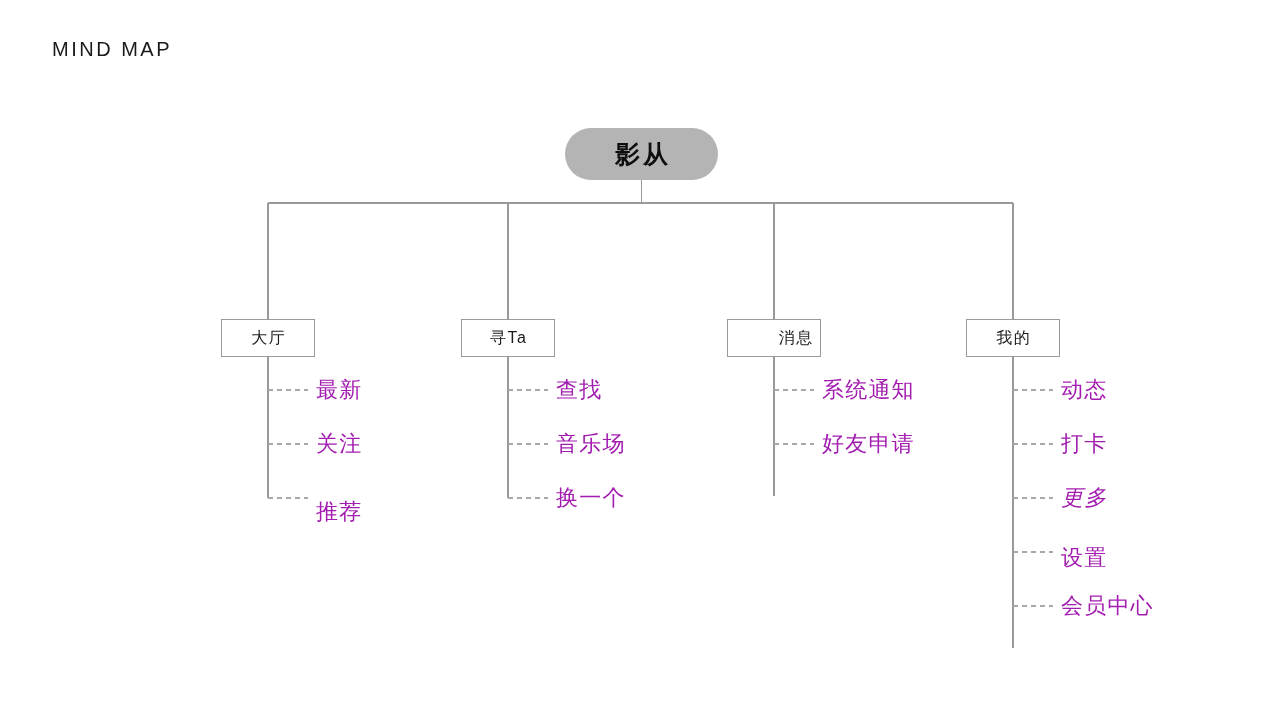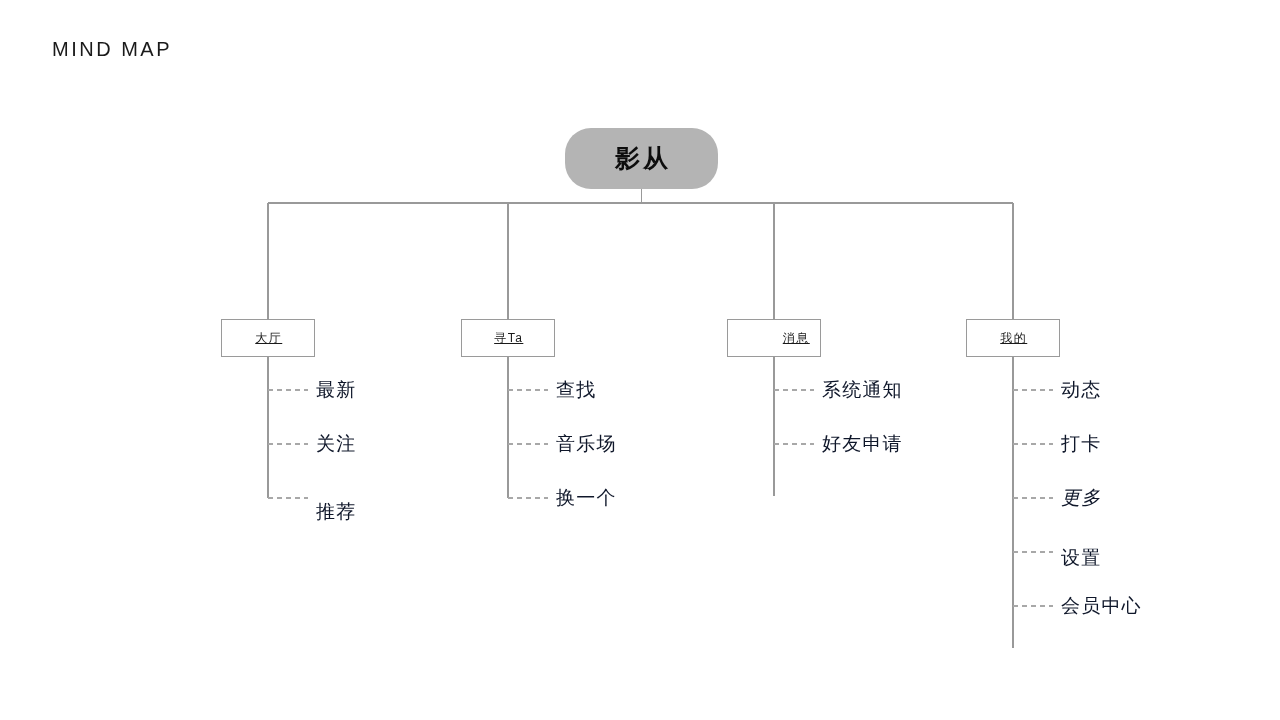--- a/index.html
+++ b/index.html
@@ -54,21 +54,21 @@
     height: 720px;
     pointer-events: none;
   }
 
   
   #root-node {
     position: absolute;
     left: 565px;
     top: 128px;
     width: 153px;
-    height: 61px;
+    height: 52px;
     background: #b4b4b4;
     border-radius: 26px;
     display: flex;
     align-items: center;
     justify-content: center;
     box-sizing: border-box;
   }
   #root-node .node-label {
     font-size: 25px;
     font-weight: bold;
@@ -84,33 +84,32 @@
     width: 94px;
     height: 38px;
     border: 1px solid #9a9a9a;
     background: #ffffff;
     box-sizing: border-box;
     display: flex;
     align-items: center;
     justify-content: center;
   }
   .branch-box .node-label {
-    font-size: 12px;
+    font-size: 16px;
     color: #1a1a1a;
     letter-spacing: 1.5px;
     text-indent: 1.5px;
     white-space: nowrap;
-    text-decoration: underline;
   }
 
   
   .leaf-label {
     position: absolute;
-    font-size: 19px;
-    color: #0f172a;
+    font-size: 22px;
+    color: #a21caf;
     letter-spacing: 1.2px;
     white-space: nowrap;
     transform: translateY(-50%);
   }
 </style>
 </head>
 <body>
 
 <div id="title-block">
   <div id="title-sub">MIND MAP</div>

